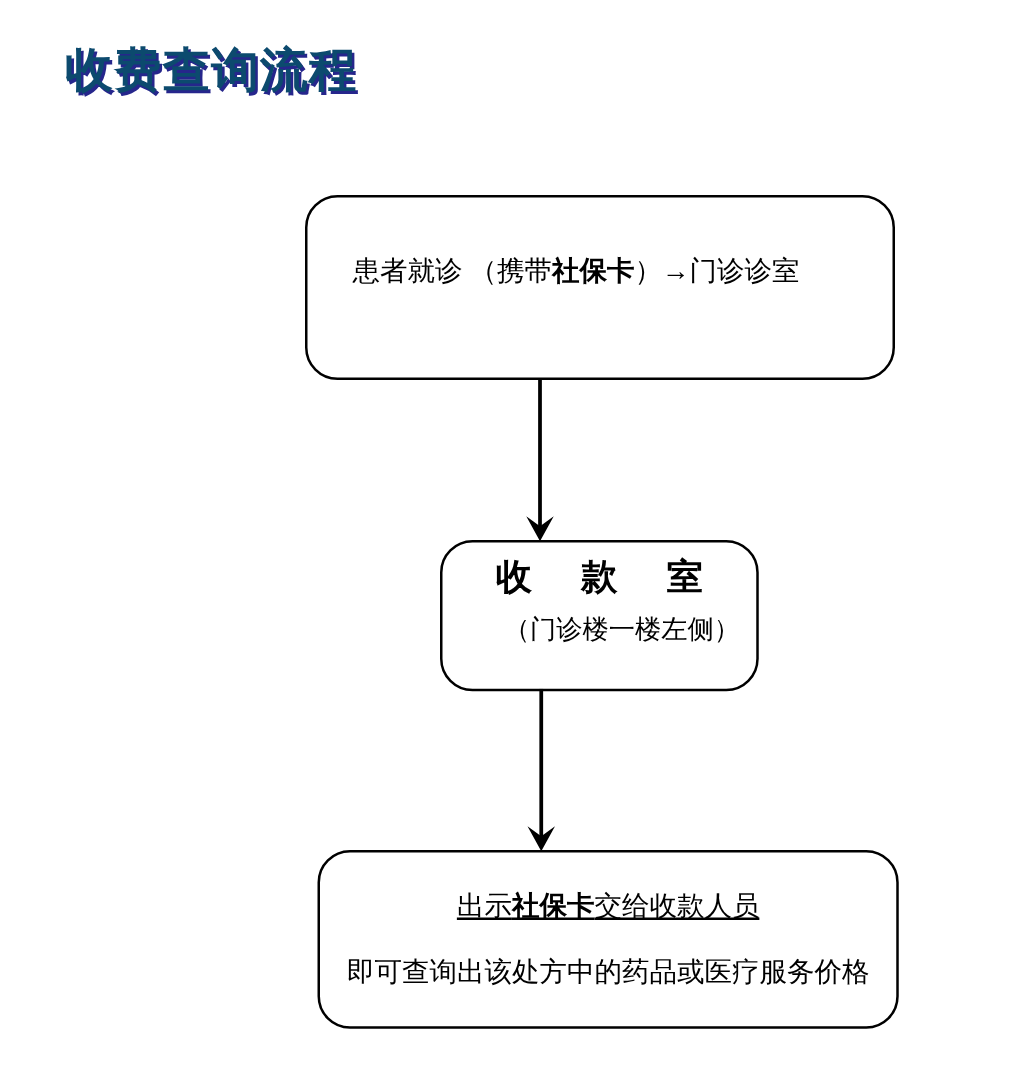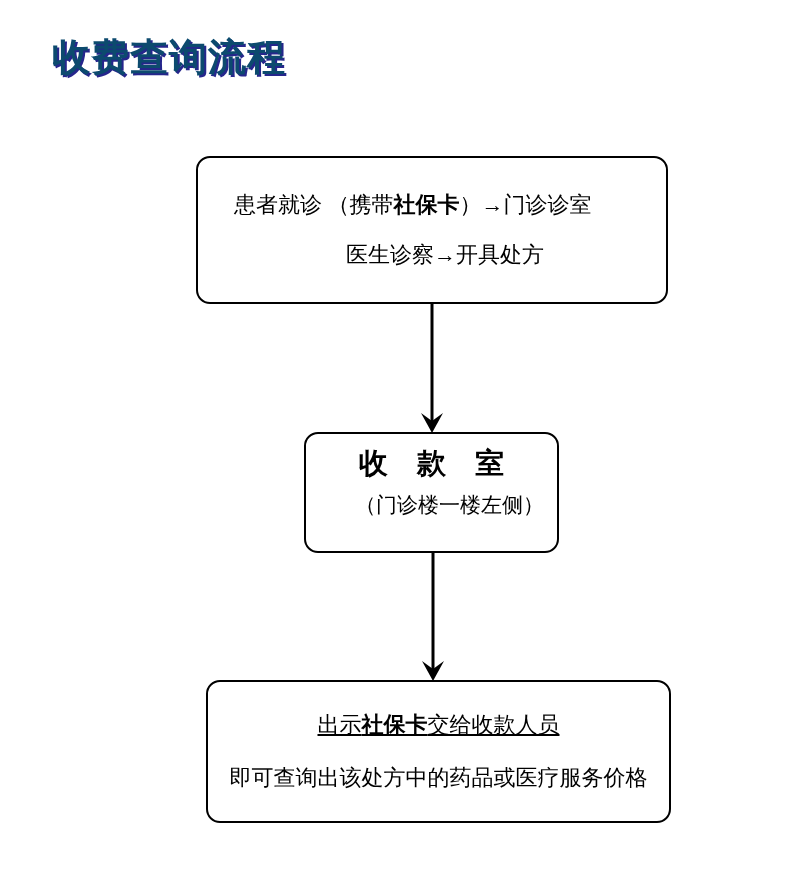--- a/index.html
+++ b/index.html
@@ -28,25 +28,26 @@
     color: #0c4a6e;
     text-shadow: 2px 2px 0 #26268c;
     white-space: nowrap;
   }
 
   
   .flow-box {
     position: absolute;
     box-sizing: border-box;
     border: 2px solid #000000;
-    border-radius: 14px;
+    border-radius: 26px;
     background: #ffffff;
     display: flex;
     flex-direction: column;
     justify-content: center;
+    margin-left: 48px;
   }
   .box-line {
     text-align: center;
     white-space: nowrap;
     font-size: 22px;
     line-height: 1.1;
   }
   .box-line b { font-weight: bold; }
 
   #box-1 {
@@ -65,20 +66,21 @@
     margin-left: 26px;
   }
 
   #box-2 {
     left: 304px;
     top: 432px;
     width: 255px;
     height: 121px;
     justify-content: flex-start;
     padding-top: 14px;
+    font-family: Liberation Mono, monospace;
   }
   #box-2 .title-line {
     font-size: 29px;
     font-weight: bold;
     letter-spacing: 11px;
     text-indent: 11px;
     margin-bottom: 14px;
   }
   #box-2 .sub-line {
     font-size: 21px;
@@ -105,23 +107,20 @@
 </style>
 </head>
 <body>
 
 <div id="page-title">收费查询流程</div>
 
 <div class="flow-box" id="box-1">
   <div class="box-line line-1">
     <span>患者就诊 （携带</span><b>社保卡</b><span>）→门诊诊室</span>
   </div>
-  <div class="box-line line-2">
-    <span>医生诊察→开具处方</span>
-  </div>
 </div>
 
 <div class="connector" id="arrow-1">
   <svg width="34" height="131" viewBox="0 0 34 131">
     <line x1="17" y1="0" x2="17" y2="123" stroke="#000000" stroke-width="3"></line>
     <path d="M 6 110 L 17 130 L 28 110 L 17 118 Z" fill="#000000"></path>
   </svg>
 </div>
 
 <div class="flow-box" id="box-2">

